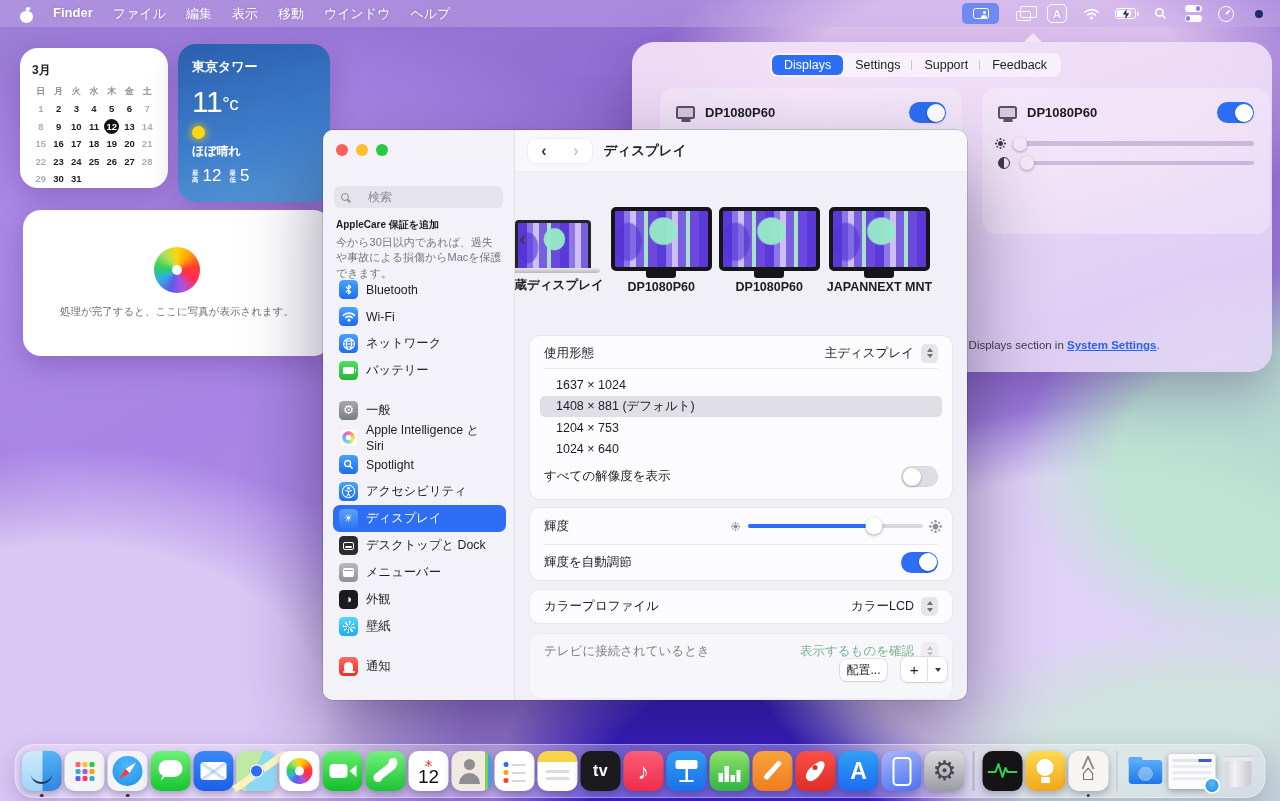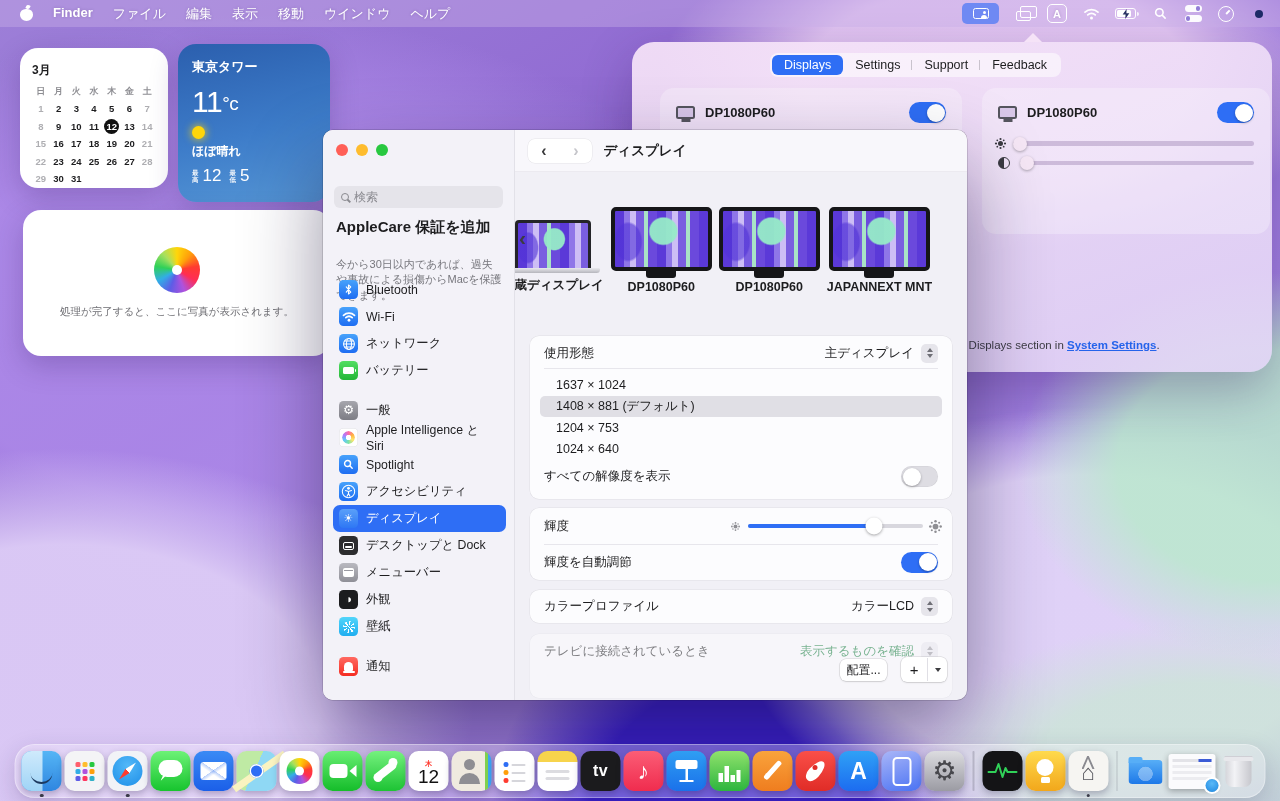--- a/index.html
+++ b/index.html
@@ -8,21 +8,21 @@
     radial-gradient(38% 30% at 78% 10%, rgba(250,225,250,.75) 0 40%, transparent 70%),
     radial-gradient(26% 32% at 99% 58%, rgba(186,232,205,.85) 0 45%, transparent 75%),
     radial-gradient(30% 26% at 94% 97%, rgba(200,232,210,.7) 0 45%, transparent 75%),
     radial-gradient(34% 34% at 85% 78%, rgba(226,213,248,.95) 0 55%, transparent 80%),
     radial-gradient(26% 42% at 57% 103%, #3b21d0 0 42%, rgba(59,33,208,0) 72%),
     radial-gradient(40% 40% at 5% 88%, rgba(221,204,246,.95) 0 50%, transparent 80%),
     radial-gradient(45% 45% at 20% 40%, rgba(176,140,235,.8) 0 55%, transparent 85%),
     linear-gradient(150deg,#9d7fd8 0%,#8f68d2 35%,#a07fe0 65%,#b393ea 100%);}
   
   .menubar{position:absolute;left:0;top:0;right:0;height:27px;display:flex;align-items:center;background:rgba(200,175,232,.42);z-index:50;color:#fff;font-size:13px;text-shadow:0 0 3px rgba(60,30,100,.25)}
-  .mb-left{display:flex;align-items:center;gap:20px;padding-left:20px;flex:1}
+  .mb-left{display:flex;align-items:flex-end;gap:20px;padding-left:20px;flex:1}
   .mb-item{cursor:default}
   .mb-app{font-weight:700}
   .apple{width:13px;height:15px;position:relative;display:inline-block}
   .apple::before{content:"";position:absolute;left:0;bottom:0;width:13px;height:12px;background:#fff;border-radius:45% 45% 50% 50%}
   .apple::after{content:"";position:absolute;left:5.5px;top:-1px;width:4px;height:4px;background:#fff;border-radius:60% 0 60% 0;transform:rotate(25deg)}
   .mb-right{display:flex;align-items:center;gap:15px;padding-right:12px}
   .ms{display:flex;align-items:center;justify-content:center;min-width:18px;height:22px;color:#fff}
   .ms-pill{display:flex;align-items:center;justify-content:center;width:37px;height:21px;border-radius:5px;background:rgba(100,132,244,.9)}
   .ms-disp{width:16px;height:11px;border:1.6px solid #fff;border-radius:2.5px;position:relative}
   .ms-disp::before{content:"";position:absolute;right:1.5px;top:1.5px;width:3.5px;height:3.5px;border-radius:50%;background:#fff}
@@ -85,27 +85,27 @@
   .pv-footer a{color:#2563eb;text-decoration:underline;font-weight:600}
   .raysun{width:5px;height:5px;border-radius:50%;background:currentColor;box-shadow:0 -4.5px 0 -1.4px currentColor,0 4.5px 0 -1.4px currentColor,-4.5px 0 0 -1.4px currentColor,4.5px 0 0 -1.4px currentColor,3.2px 3.2px 0 -1.6px currentColor,-3.2px -3.2px 0 -1.6px currentColor,3.2px -3.2px 0 -1.6px currentColor,-3.2px 3.2px 0 -1.6px currentColor;display:inline-block;flex:0 0 auto}
   .raysun.small{transform:scale(.8)}
   .raysun.big{transform:scale(1.15)}
   
   .window{position:absolute;left:323px;top:130px;width:644px;height:570px;border-radius:10px;background:#f1f0f6;box-shadow:0 35px 80px rgba(20,10,50,.45),0 0 0 .5px rgba(0,0,0,.25);overflow:hidden;z-index:20}
   .sidebar{position:absolute;left:0;top:0;bottom:0;width:192px;background:#f3f2f8;border-right:1px solid #e2e1e8}
   .traffic{position:absolute;left:13px;top:14px;display:flex;gap:8px}
   .tl{width:12px;height:12px;border-radius:50%}
   .tl.r{background:#ff5f57}.tl.y{background:#febc2e}.tl.g{background:#28c840}
-  .search{position:absolute;left:11px;right:11px;top:56px;height:22px;border-radius:6px;background:#e5e4ea;display:flex;align-items:center;gap:5px;padding:0 7px}
+  .search{position:absolute;left:11px;right:11px;top:56px;height:22px;border-radius:6px;background:#e5e4ea;display:flex;align-items:center;gap:19px;padding:0 7px}
   .search .mag{width:8px;height:8px;border:1.6px solid #8a8a90;border-radius:50%;position:relative;flex:0 0 auto}
   .search .mag::after{content:"";position:absolute;right:-3px;bottom:-2px;width:4px;height:1.6px;background:#8a8a90;transform:rotate(45deg)}
   .search input{border:none;outline:none;background:transparent;font-size:12px;color:#3a3a3c;width:100%}
   .search input::placeholder{color:#8a8a90}
   .applecare{position:absolute;left:13px;right:10px;top:88px}
-  .applecare .t{font-size:15px;font-weight:700;color:#1d1d1f;margin-bottom:20px}
+  .applecare .t{font-size:10px;font-weight:700;color:#1d1d1f;margin-bottom:3px}
   .applecare .s{font-size:11px;color:#77777d;line-height:1.4}
   .sb-list{position:absolute;left:10px;right:8px;top:146px}
   .sb-row{display:flex;align-items:center;gap:8px;height:27px;padding:0 6px;border-radius:7px;font-size:12.3px;color:#1d1d1f;cursor:default}
   .sb-row.gap{margin-top:13px}
   .sb-row.sel{background:#2e6ef5;color:#fff;font-weight:500}
   .si{width:19px;height:19px;border-radius:4.5px;display:flex;align-items:center;justify-content:center;flex:0 0 auto;color:#fff;position:relative}
   .si-wifi,.si-bluetooth,.si-network,.si-spotlight,.si-accessibility{background:linear-gradient(180deg,#47a2fb,#1e6df2)}
   .si-battery{background:linear-gradient(180deg,#52de62,#24b637)}
   .si-general{background:linear-gradient(180deg,#a6a6ad,#7d7d85)}
   .si-ai{background:#fff;box-shadow:inset 0 0 0 .5px #dcdce2}

